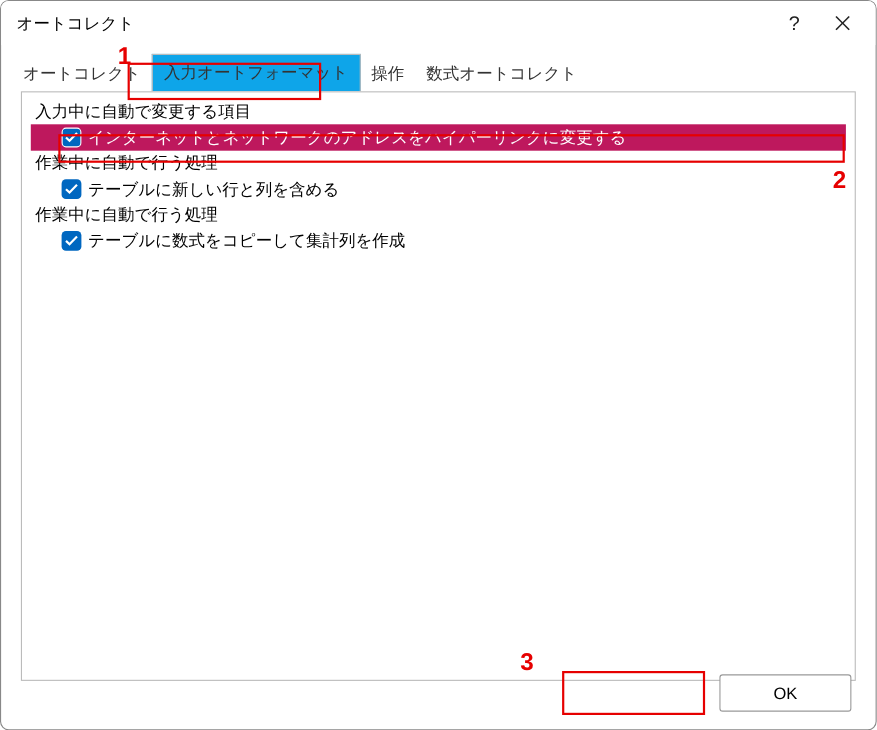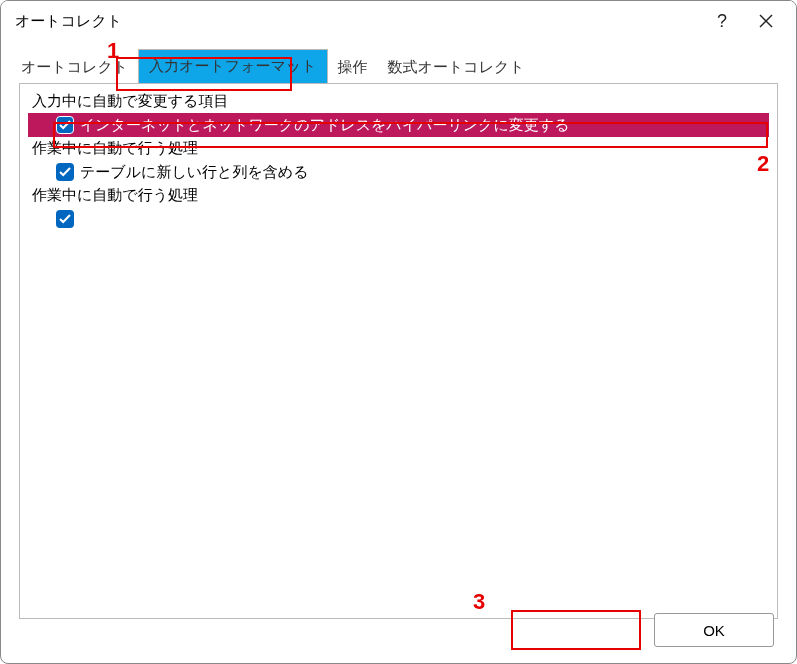--- a/index.html
+++ b/index.html
@@ -195,20 +195,21 @@
   </div>
 
   <div class="group-label">作業中に自動で行う処理</div>
 
   <div class="checkbox-row">
     <span class="cb">
       <svg viewBox="0 0 12 10">
           <polyline points="1,5 4.2,8 11,1" fill="none" stroke="#fff" stroke-width="2"></polyline>
         </svg>
     </span>
+    <span>テーブルに数式をコピーして集計列を作成</span>
   </div>
 
 </div>
 
 <div class="button-row">
   <div class="dlg-button">OK</div>
 </div>
 
 <div class="tab-annotation-box" style="left:115px; top:56px; width:176px; height:34px;"></div>
 <div class="annotation-number" style="left:106px; top:37px;">1</div>

